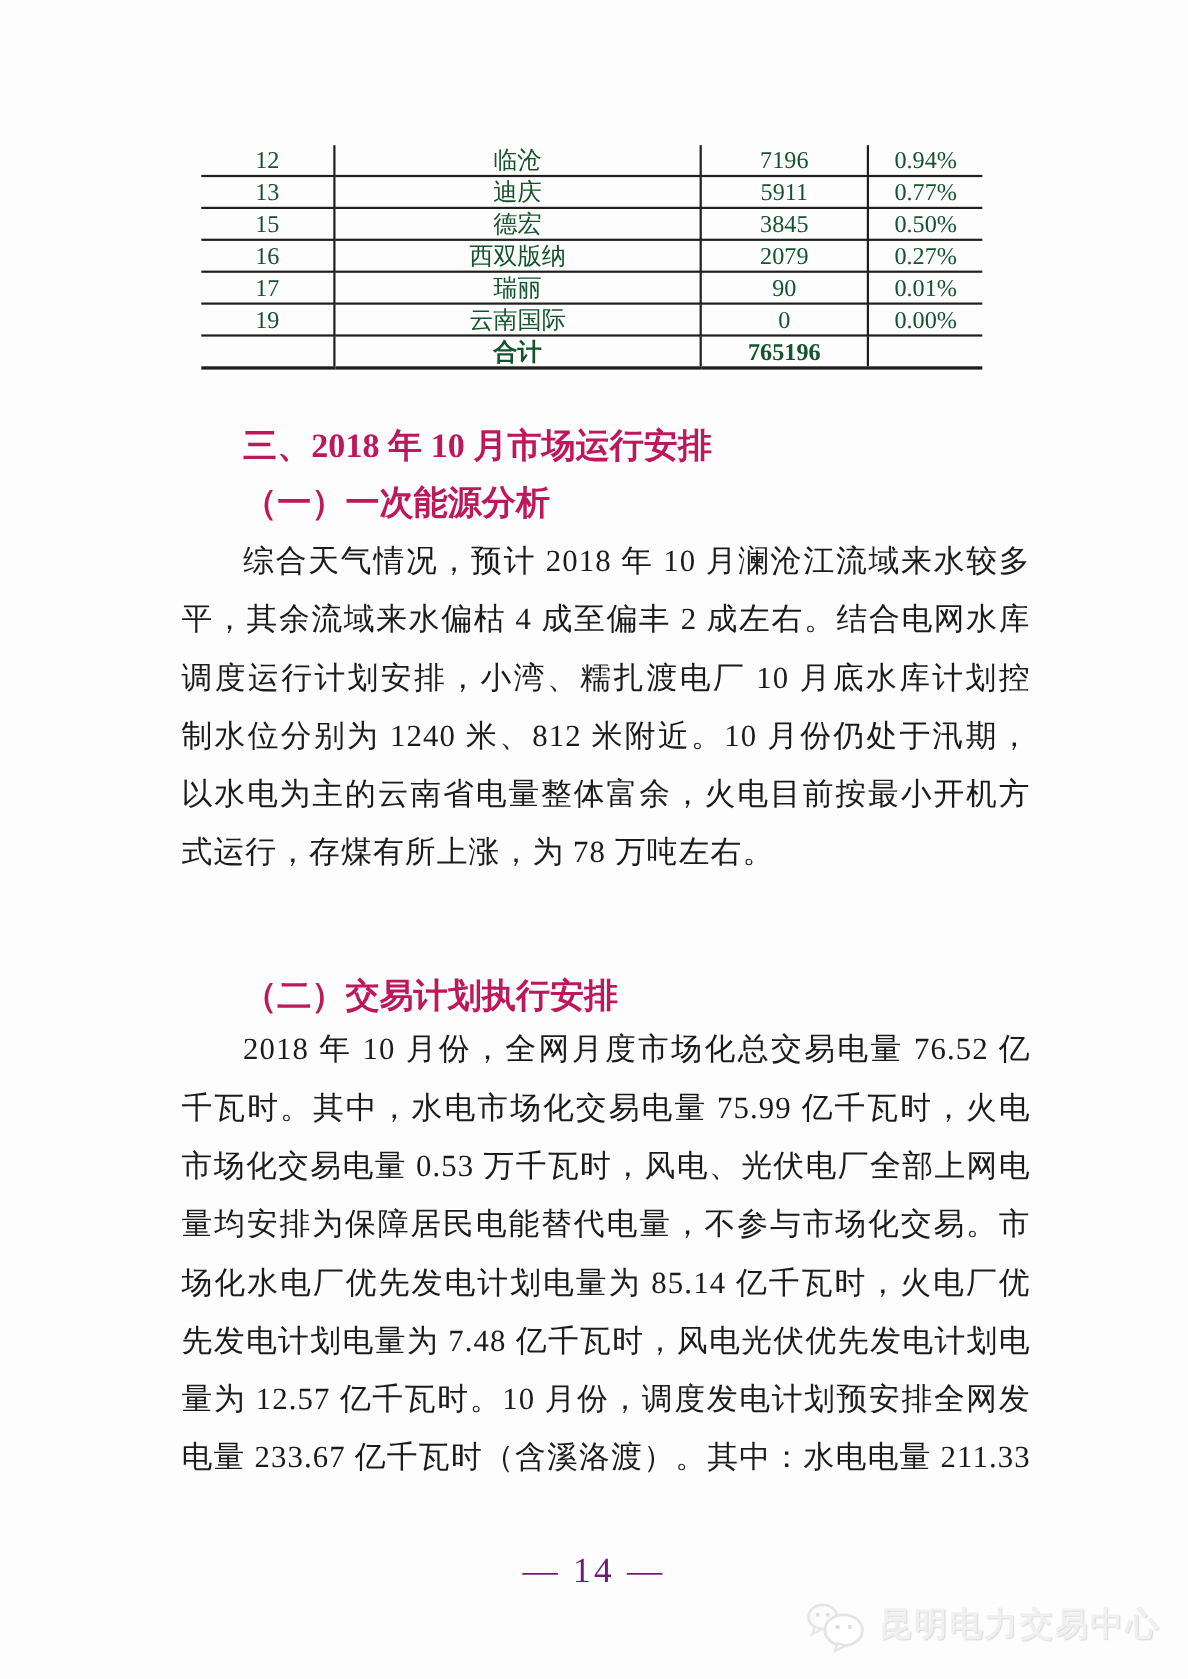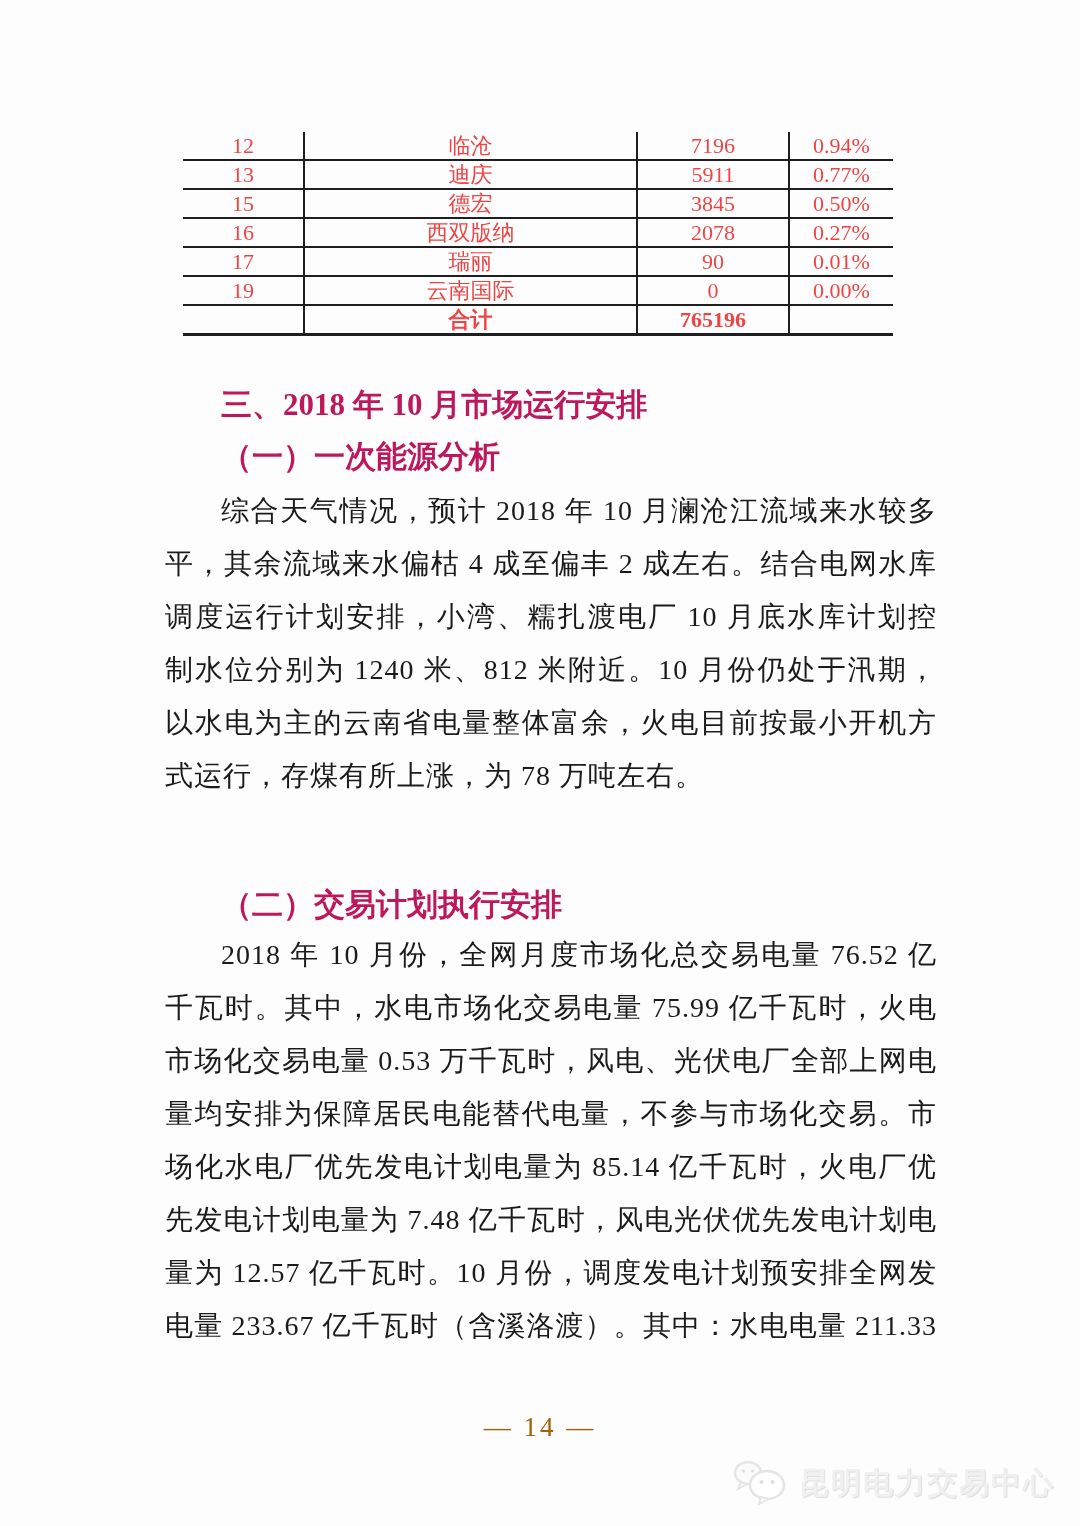--- a/index.html
+++ b/index.html
@@ -26,21 +26,21 @@
     border-collapse: collapse;
     table-layout: fixed;
   }
   .region-table td {
     height: 27px;
     line-height: 27px;
     padding: 0;
     text-align: center;
     vertical-align: middle;
     font-size: 22px;
-    color: #ef4444;
+    color: #14532d;
     border-bottom: 2px solid #1f1f1f;
     overflow: hidden;
   }
   .region-table td.v { border-right: 2px solid #1f1f1f; }
   .region-table tr.total-row td { border-bottom: 3px solid #1f1f1f; font-weight: bold; }
   .col-rank    { width: 121px; }
   .col-name    { width: 333px; }
   .col-value   { width: 152px; }
   .col-percent { width: 104px; }
 
@@ -80,31 +80,30 @@
 
   
   .page-number {
     position: absolute;
     left: 0;
     top: 1404px;
     width: 1080px;
     height: 46px;
     line-height: 46px;
     text-align: center;
-    font-size: 27px;
-    color: #a16207;
+    font-size: 32px;
+    color: #701a75;
     letter-spacing: 3px;
   }
   .watermark {
     position: absolute;
     right: 25px;
     top: 1456px;
     height: 54px;
     display: flex;
-    align-items: center;
     gap: 10px;
   }
   .wm-icon { display: inline-flex; }
   .wm-text {
     font-size: 30px;
     font-weight: bold;
     letter-spacing: 2px;
     color: #f0f0f0;
     text-shadow: 1px 1px 1px #dcdcdc, -1px -1px 0 #ffffff;
     white-space: nowrap;
@@ -137,21 +136,21 @@
       </tr>
       <tr>
         <td class="v">15</td>
         <td class="v">德宏</td>
         <td class="v">3845</td>
         <td>0.50%</td>
       </tr>
       <tr>
         <td class="v">16</td>
         <td class="v">西双版纳</td>
-        <td class="v">2078</td>
+        <td class="v">2079</td>
         <td>0.27%</td>
       </tr>
       <tr>
         <td class="v">17</td>
         <td class="v">瑞丽</td>
         <td class="v">90</td>
         <td>0.01%</td>
       </tr>
       <tr>
         <td class="v">19</td>

